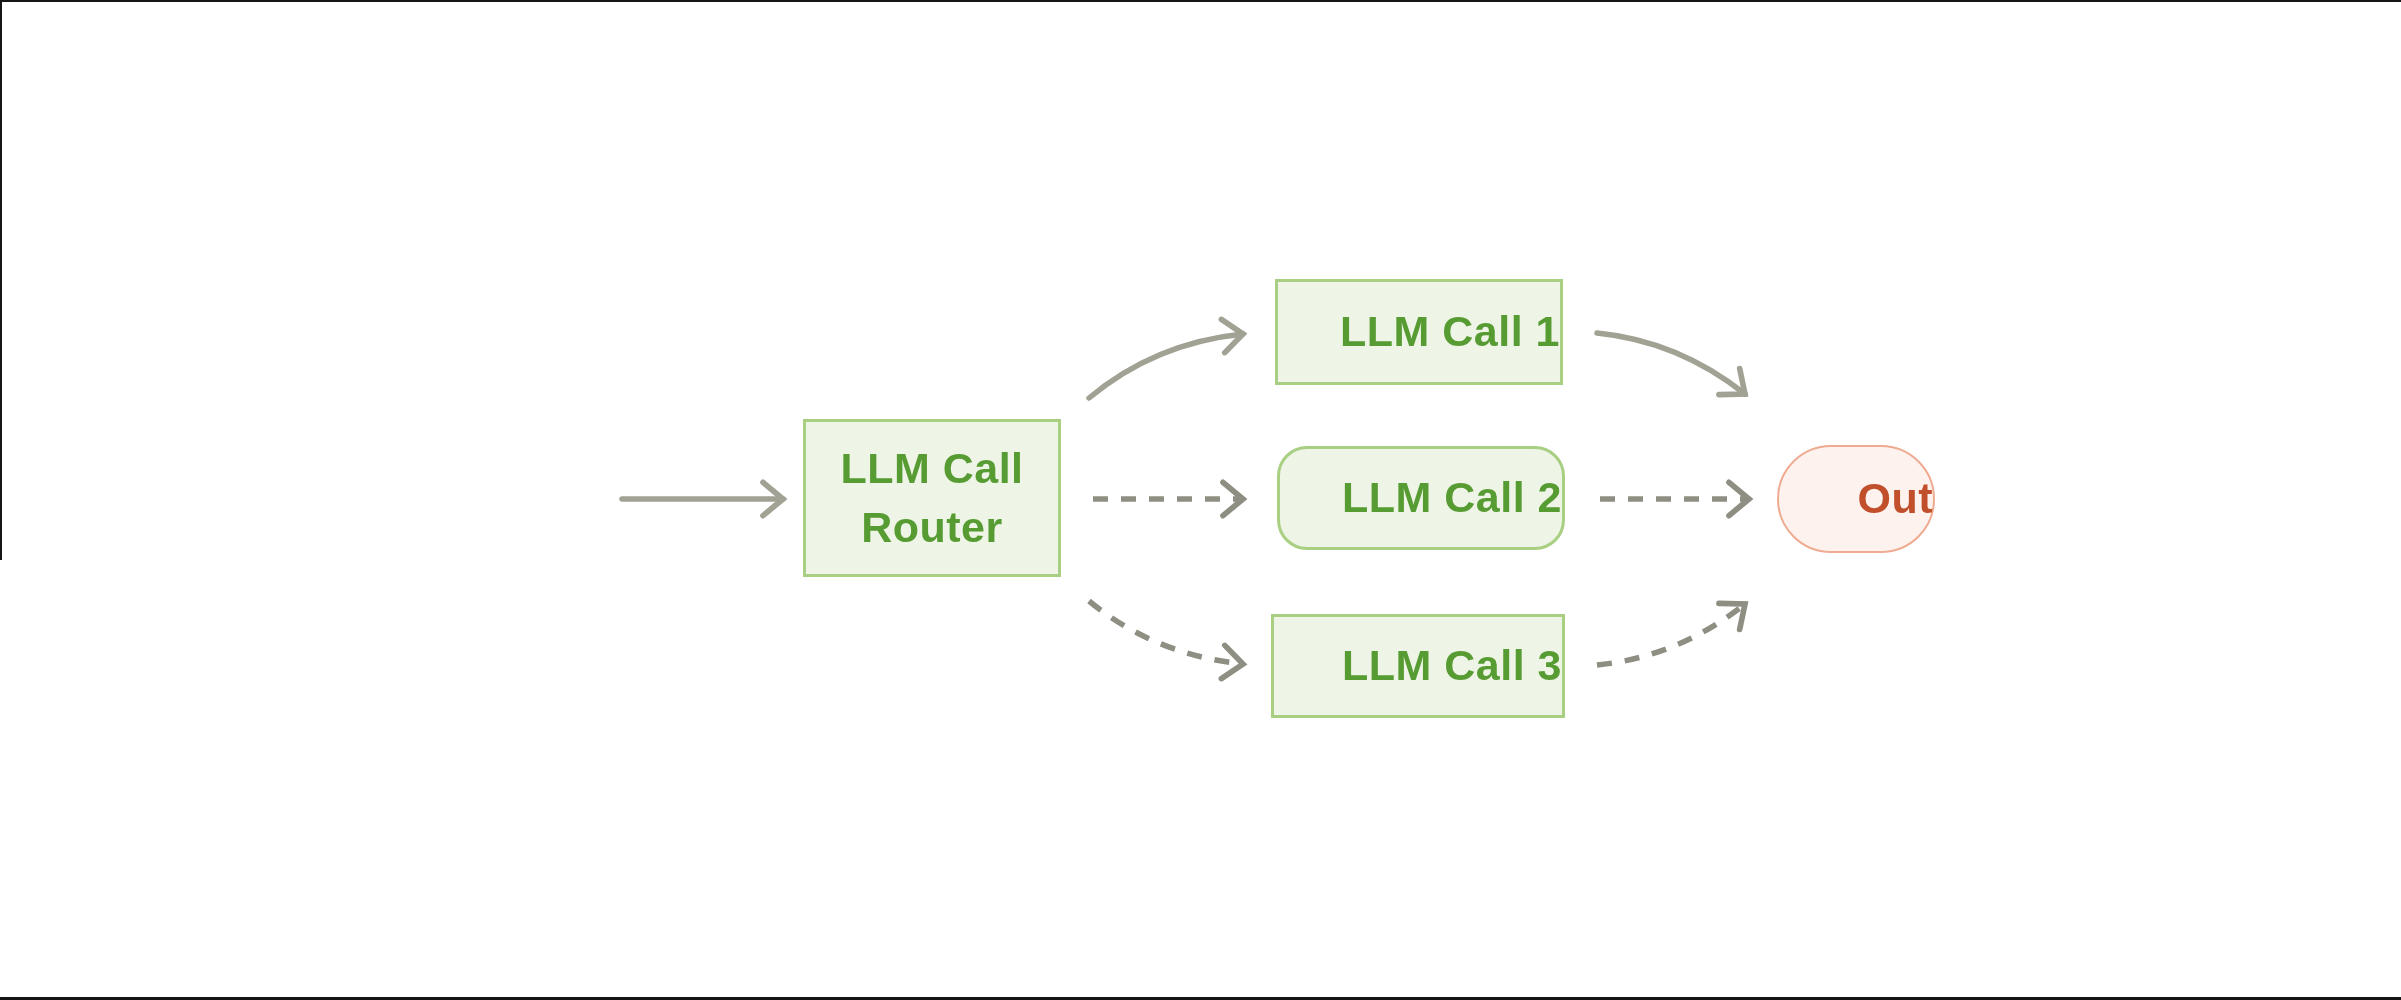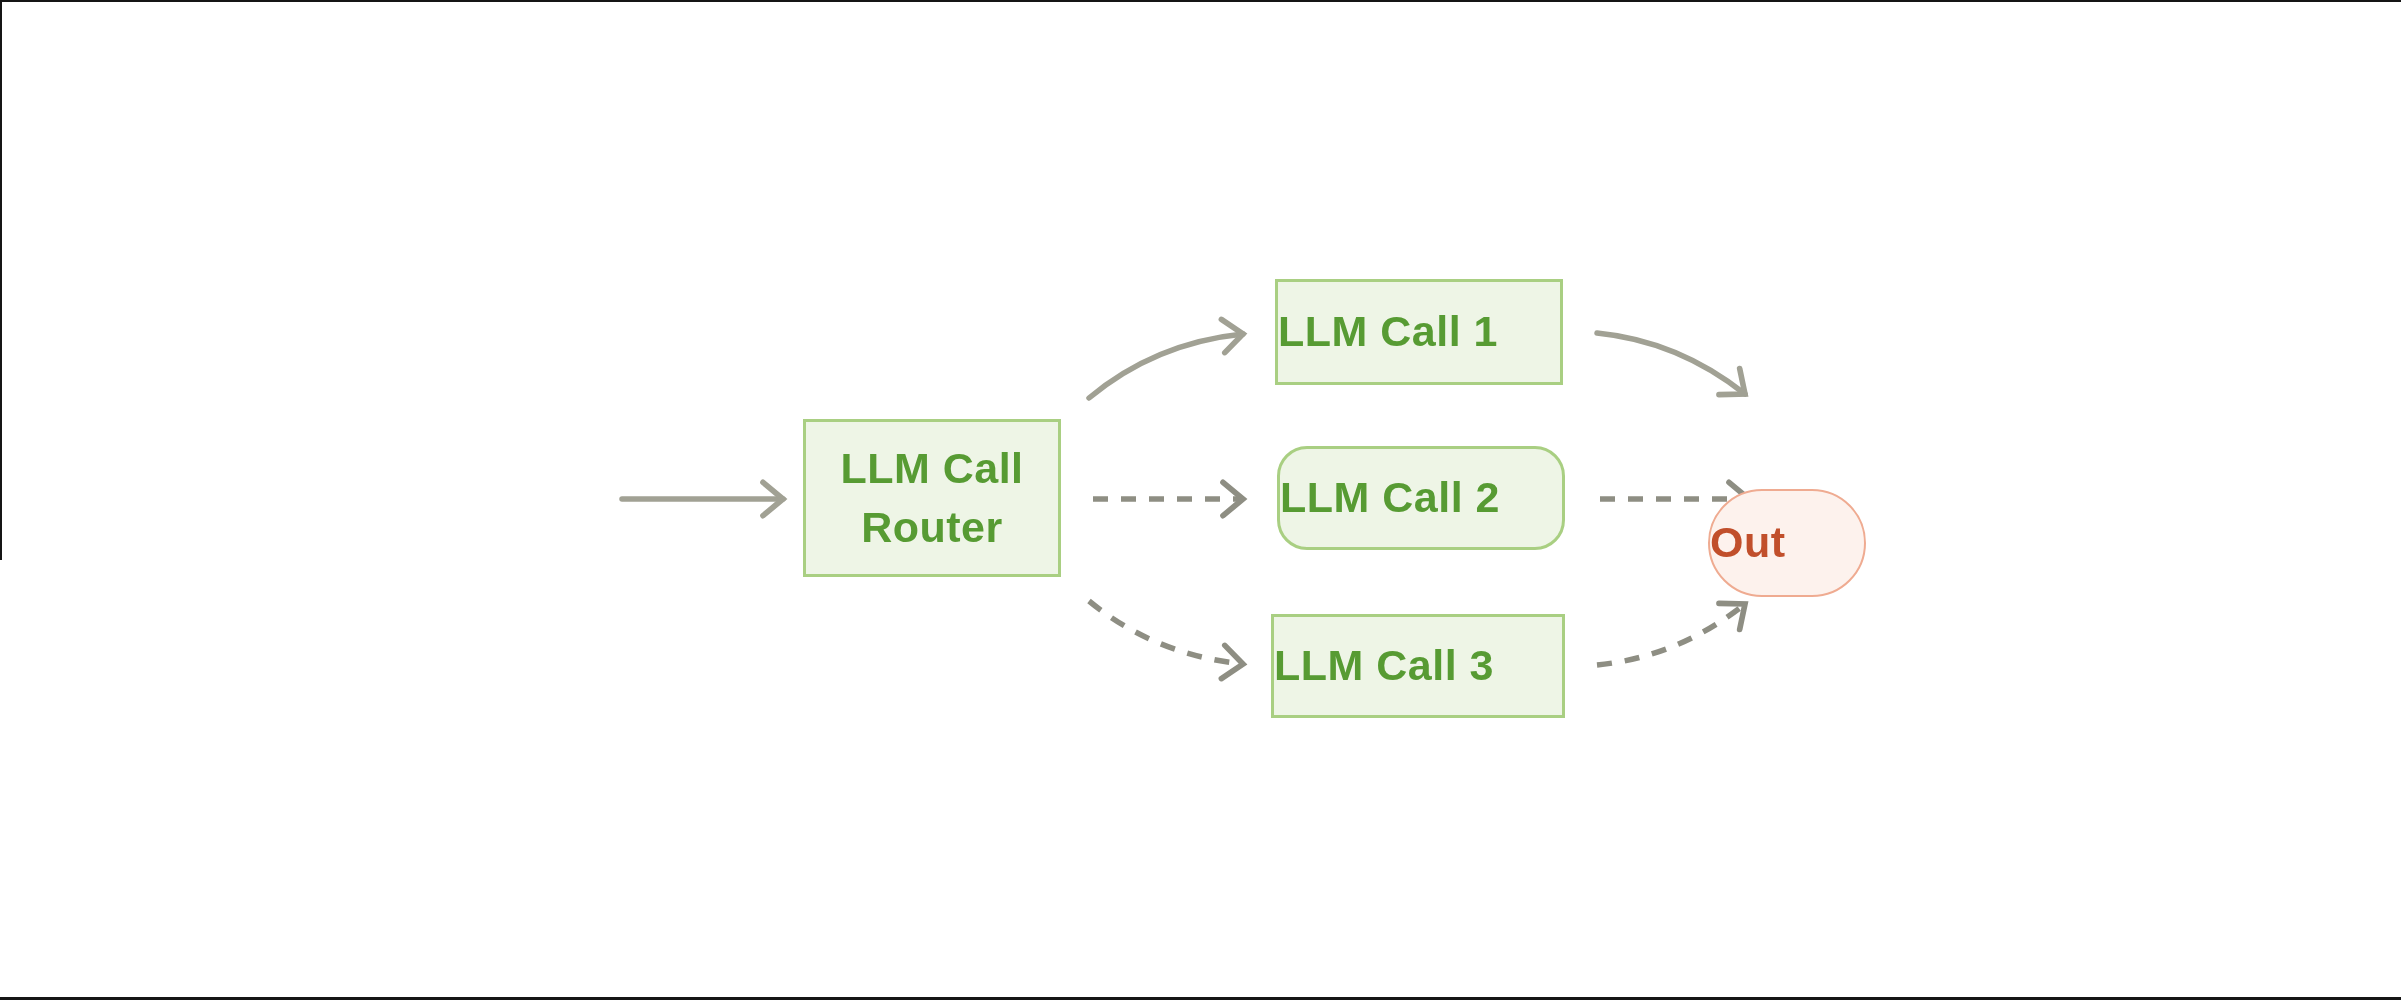--- a/index.html
+++ b/index.html
@@ -16,38 +16,38 @@
   .frame-line{position:absolute; background:var(--edge-line);}
   .frame-top{left:0; top:0; width:2401px; height:2px;}
   .frame-bottom{left:0; top:997px; width:2401px; height:3px;}
   .frame-left{left:0; top:0; width:2px; height:560px;}
   .edges{position:absolute; left:0; top:0; width:2401px; height:1000px;}
   .edge-solid{stroke:var(--arrow-solid); stroke-width:5.5; fill:none; stroke-linecap:round;}
   .edge-dashed{stroke:var(--arrow-dashed); stroke-width:5.5; fill:none; stroke-dasharray:15 13; stroke-linecap:butt;}
   .head-solid-stroke{stroke:var(--arrow-solid); fill:none; stroke-width:3.4; stroke-linecap:round; stroke-linejoin:miter;}
   .head-dash-stroke{stroke:var(--arrow-dashed); fill:none; stroke-width:3.4; stroke-linecap:round; stroke-linejoin:miter;}
   .node{
-    position:absolute; display:flex; align-items:center; justify-content:flex-start;
+    position:absolute; display:flex; align-items:center; justify-content:flex-end;
     text-align:center; font-weight:bold; font-size:43px; letter-spacing:0.5px;
     box-sizing:border-box; line-height:1.38;
   }
   .box{
     background:var(--green-fill); border:3px solid var(--green-border);
     color:var(--green-text);
   }
   .pill{
     background:var(--pink-fill); border:2.5px solid var(--pink-border);
     color:var(--red-text); border-radius:54px;
   }
   .node-in{left:473px; top:445px; width:120px; height:108px;}
   .node-router{left:803px; top:419px; width:258px; height:158px; padding:4px 28px;}
   .node-call1{left:1275px; top:279px; width:288px; height:106px;}
   .node-call2{left:1277px; top:446px; width:288px; height:104px;border-radius:30px;}
   .node-call3{left:1271px; top:614px; width:294px; height:104px;}
-  .node-out{left:1708px; top:445px; width:158px; height:108px;margin-top:44px;}
+  .node-out{left:1777px; top:445px; width:158px; height:108px;}
 </style>
 </head>
 <body>
 
 <div class="canvas">
 
   <div class="frame-line frame-top"></div>
   <div class="frame-line frame-left"></div>
   <div class="frame-line frame-bottom"></div>
 

